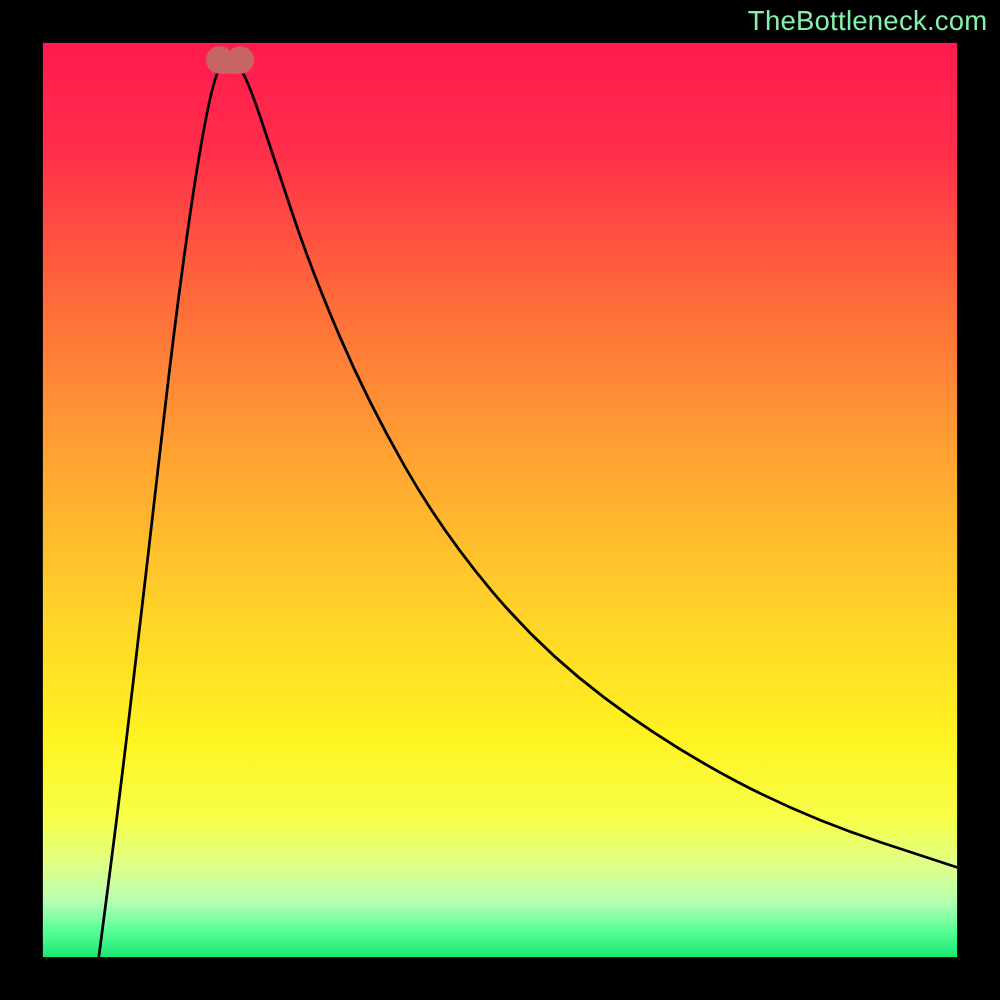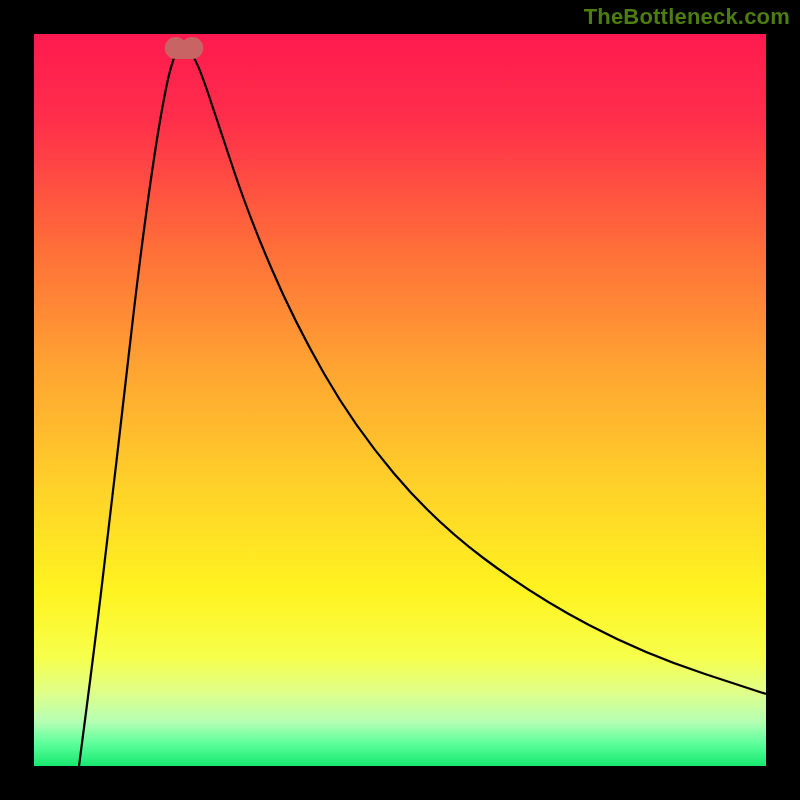--- a/index.html
+++ b/index.html
@@ -24,23 +24,23 @@
     inset: 0;
   }
   .curves {
     position: absolute;
     inset: 0;
   }
   .watermark {
     position: absolute;
     top: 4px;
     right: 10px;
-    color: #4d7c0f;
+    color: #86efac;
     font-size: 22px;
-    font-weight: 700;
+    font-weight: 400;
     letter-spacing: 0.2px;
     user-select: none;
   }
 </style>
 </head>
 <body>
 
 <div class="watermark">TheBottleneck.com</div>
 
 <div class="frame">

